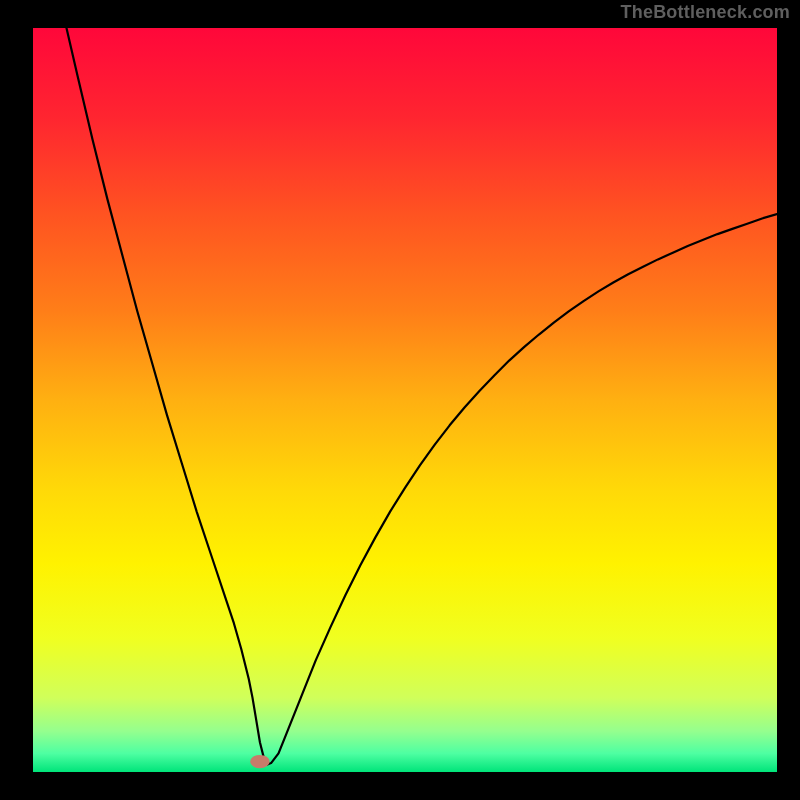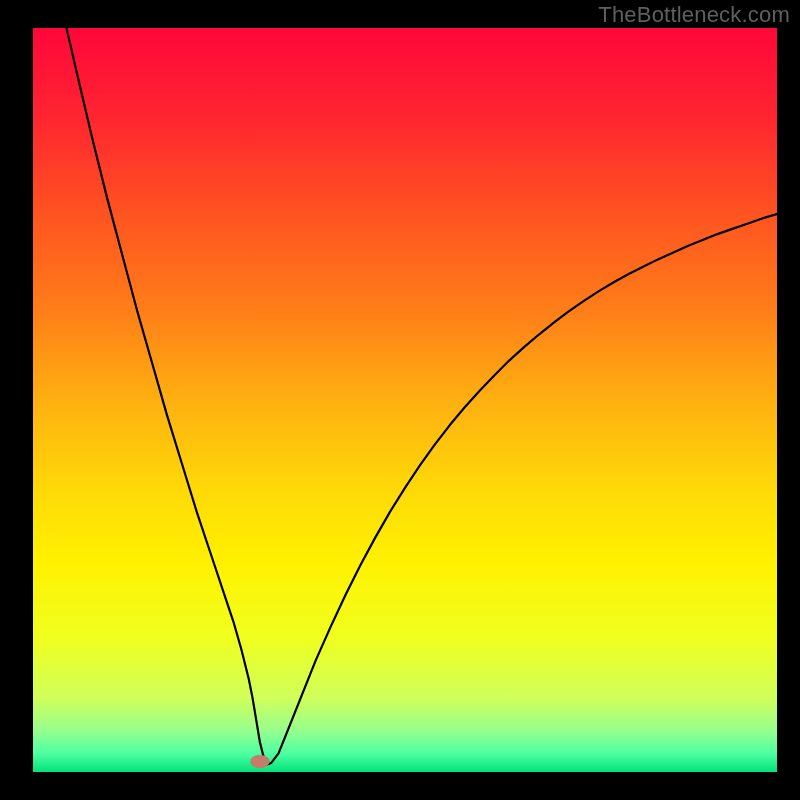--- a/index.html
+++ b/index.html
@@ -15,22 +15,22 @@
     position: relative;
     width: 800px;
     height: 800px;
     background: #000;
   }
   .watermark {
     position: absolute;
     top: 2px;
     right: 10px;
     color: #5f5f5f;
-    font-size: 22px;
-    font-weight: 400;
+    font-size: 18px;
+    font-weight: 700;
     letter-spacing: 0.2px;
     z-index: 10;
   }
   .plot-area {
     position: absolute;
     left: 33px;
     top: 28px;
     width: 744px;
     height: 744px;
     overflow: hidden;

